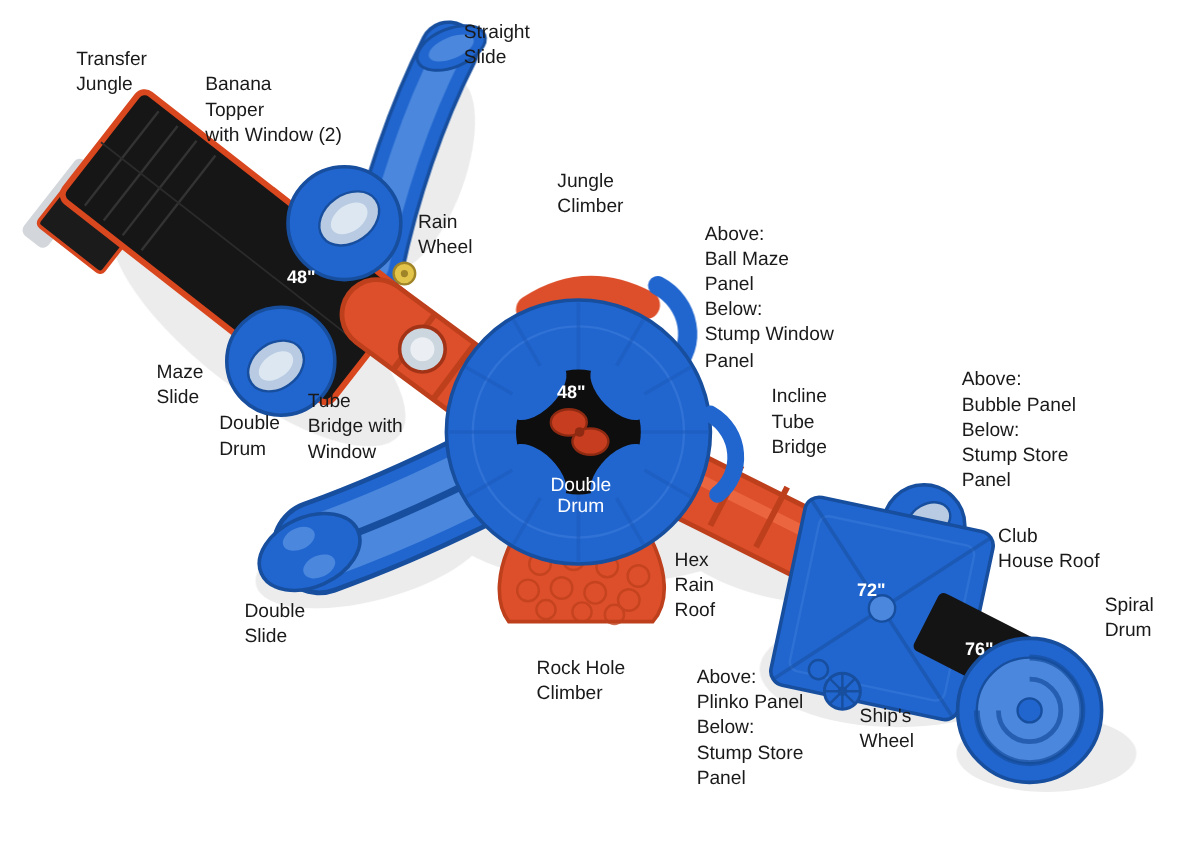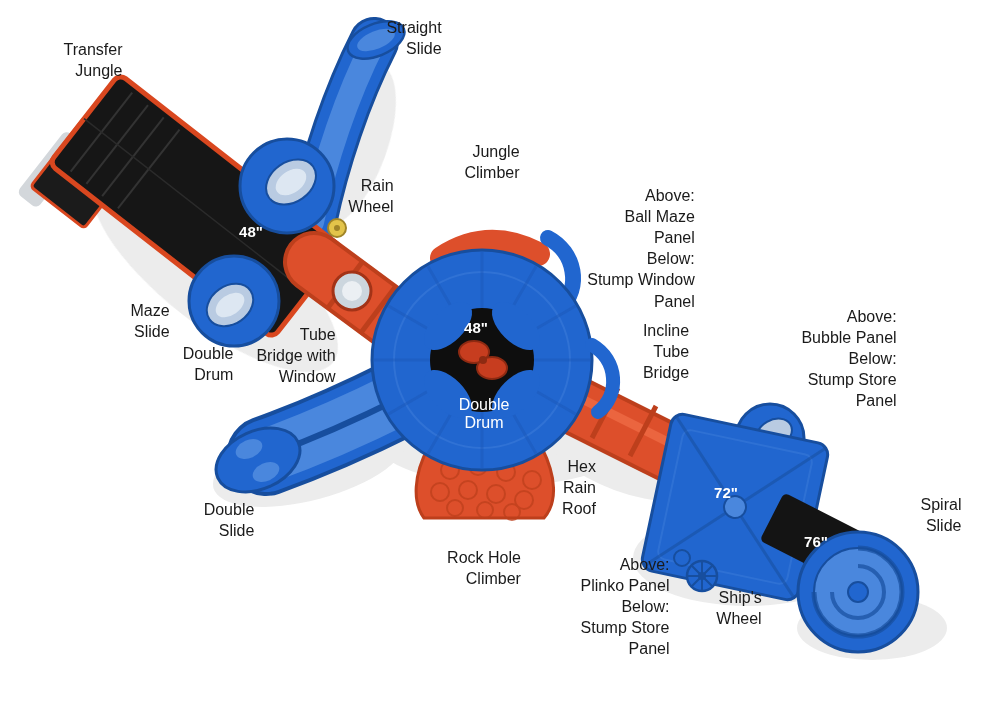--- a/index.html
+++ b/index.html
@@ -3,21 +3,21 @@
 <meta charset="utf-8">
 <style>
   html,body{margin:0;padding:0;background:#ffffff;}
   .stage{
     position:relative;width:1000px;height:707px;background:#ffffff;overflow:hidden;
     font-family:"Liberation Sans",sans-serif;
   }
   .stage svg{position:absolute;left:0;top:0;}
   .label{
     position:absolute;transform:translate(-50%,-50%);
-    text-align:right;white-space:pre-line;
+    text-align:left;white-space:pre-line;
     font-size:16px;line-height:1.32;color:#1a1a1a;
   }
   .measure{
     position:absolute;transform:translate(-50%,-50%);
     text-align:center;white-space:pre-line;
     font-size:15px;font-weight:bold;color:#ffffff;
   }
   .measure.soft{font-weight:normal;font-size:16px;}
 </style>
 </head>
@@ -169,20 +169,23 @@
       <circle cx="858" cy="592" r="60" fill="#2166cf" stroke="#174e9e" stroke-width="3"></circle>
       <circle cx="858" cy="592" r="44" fill="#4a87dd" stroke="#174e9e" stroke-width="2"></circle>
       <path d="M 858,548 A 44,44 0 1 1 814,592" stroke="#174e9e" stroke-width="5" fill="none" opacity="0.7"></path>
       <path d="M 858,566 A 26,26 0 1 1 832,592" stroke="#174e9e" stroke-width="4" fill="none" opacity="0.7"></path>
       <circle cx="858" cy="592" r="10" fill="#2166cf" stroke="#174e9e" stroke-width="2"></circle>
     </g>
   </svg>
 
   <div class="label" style="left:93px;top:60px">Transfer
 Jungle</div>
+  <div class="label" style="left:228px;top:92px">Banana
+Topper
+with Window (2)</div>
   <div class="label" style="left:414px;top:38px">Straight
 Slide</div>
   <div class="label" style="left:492px;top:162px">Jungle
 Climber</div>
   <div class="label" style="left:371px;top:196px">Rain
 Wheel</div>
   <div class="label" style="left:641px;top:248px">Above:
 Ball Maze
 Panel
 Below:
@@ -203,22 +206,24 @@
 Below:
 Stump Store
 Panel</div>
   <div class="label" style="left:229px;top:520px">Double
 Slide</div>
   <div class="label" style="left:484px;top:568px">Rock Hole
 Climber</div>
   <div class="label" style="left:579px;top:488px">Hex
 Rain
 Roof</div>
+  <div class="label" style="left:874px;top:458px">Club
+House Roof</div>
   <div class="label" style="left:941px;top:515px">Spiral
-Slide</div>
+Drum</div>
   <div class="label" style="left:739px;top:608px">Ship's
 Wheel</div>
   <div class="label" style="left:625px;top:607px">Above:
 Plinko Panel
 Below:
 Stump Store
 Panel</div>
 
   <div class="measure" style="left:251px;top:231px">48"</div>
   <div class="measure" style="left:476px;top:327px">48"</div>

